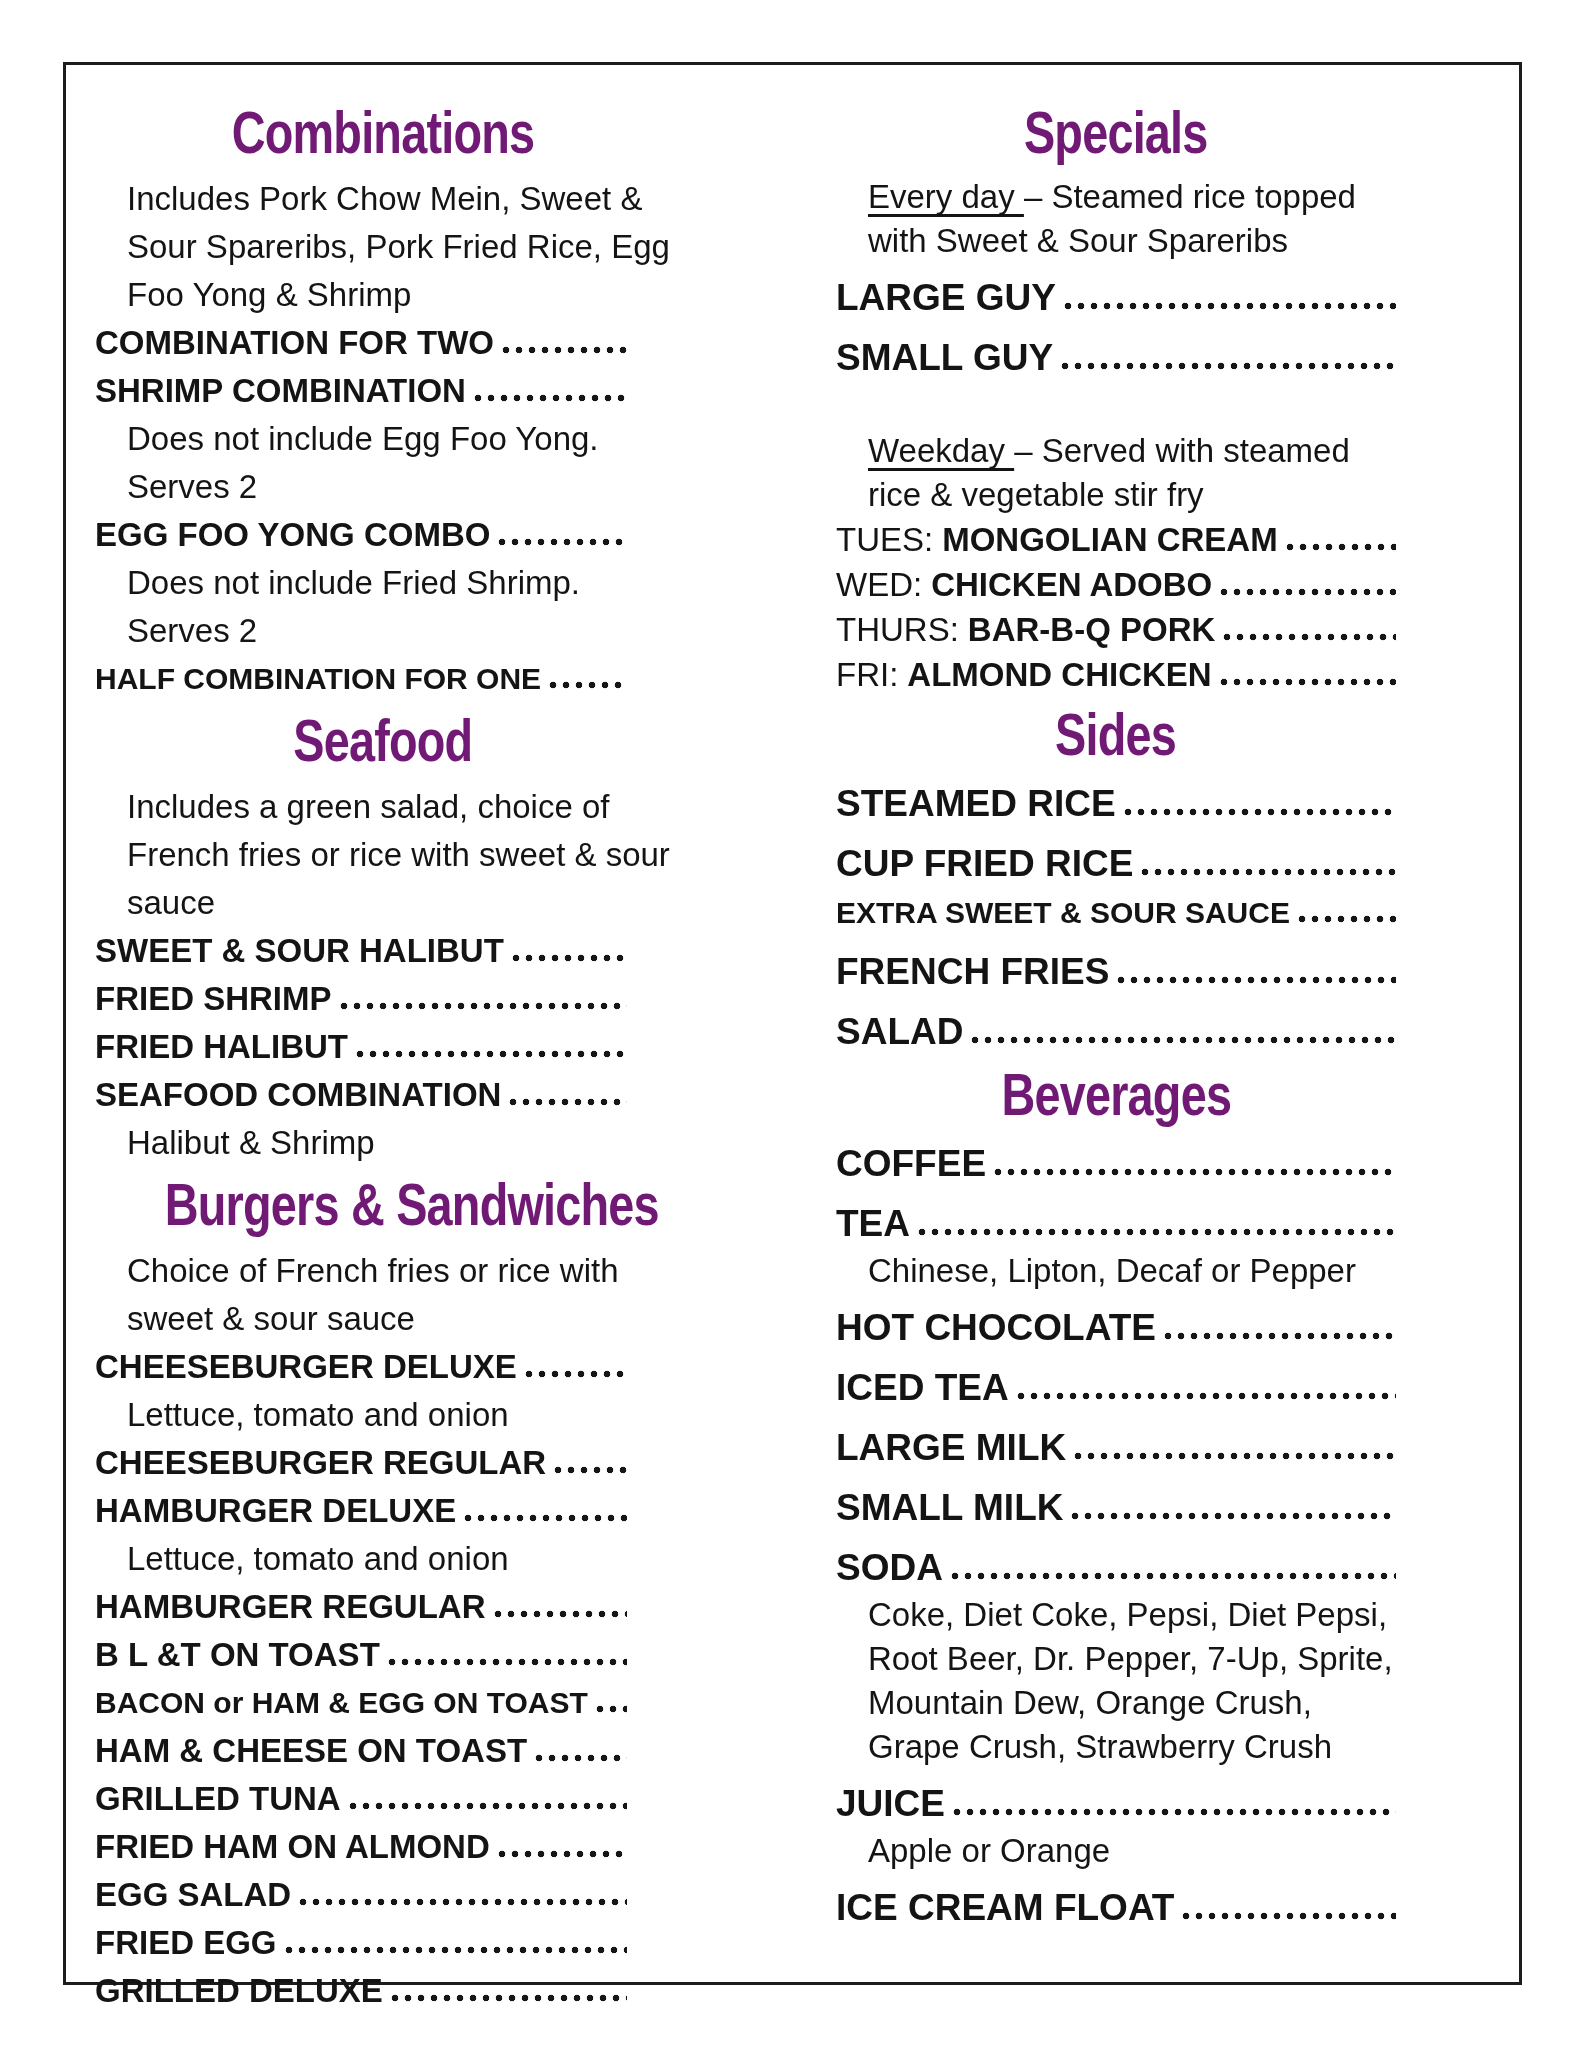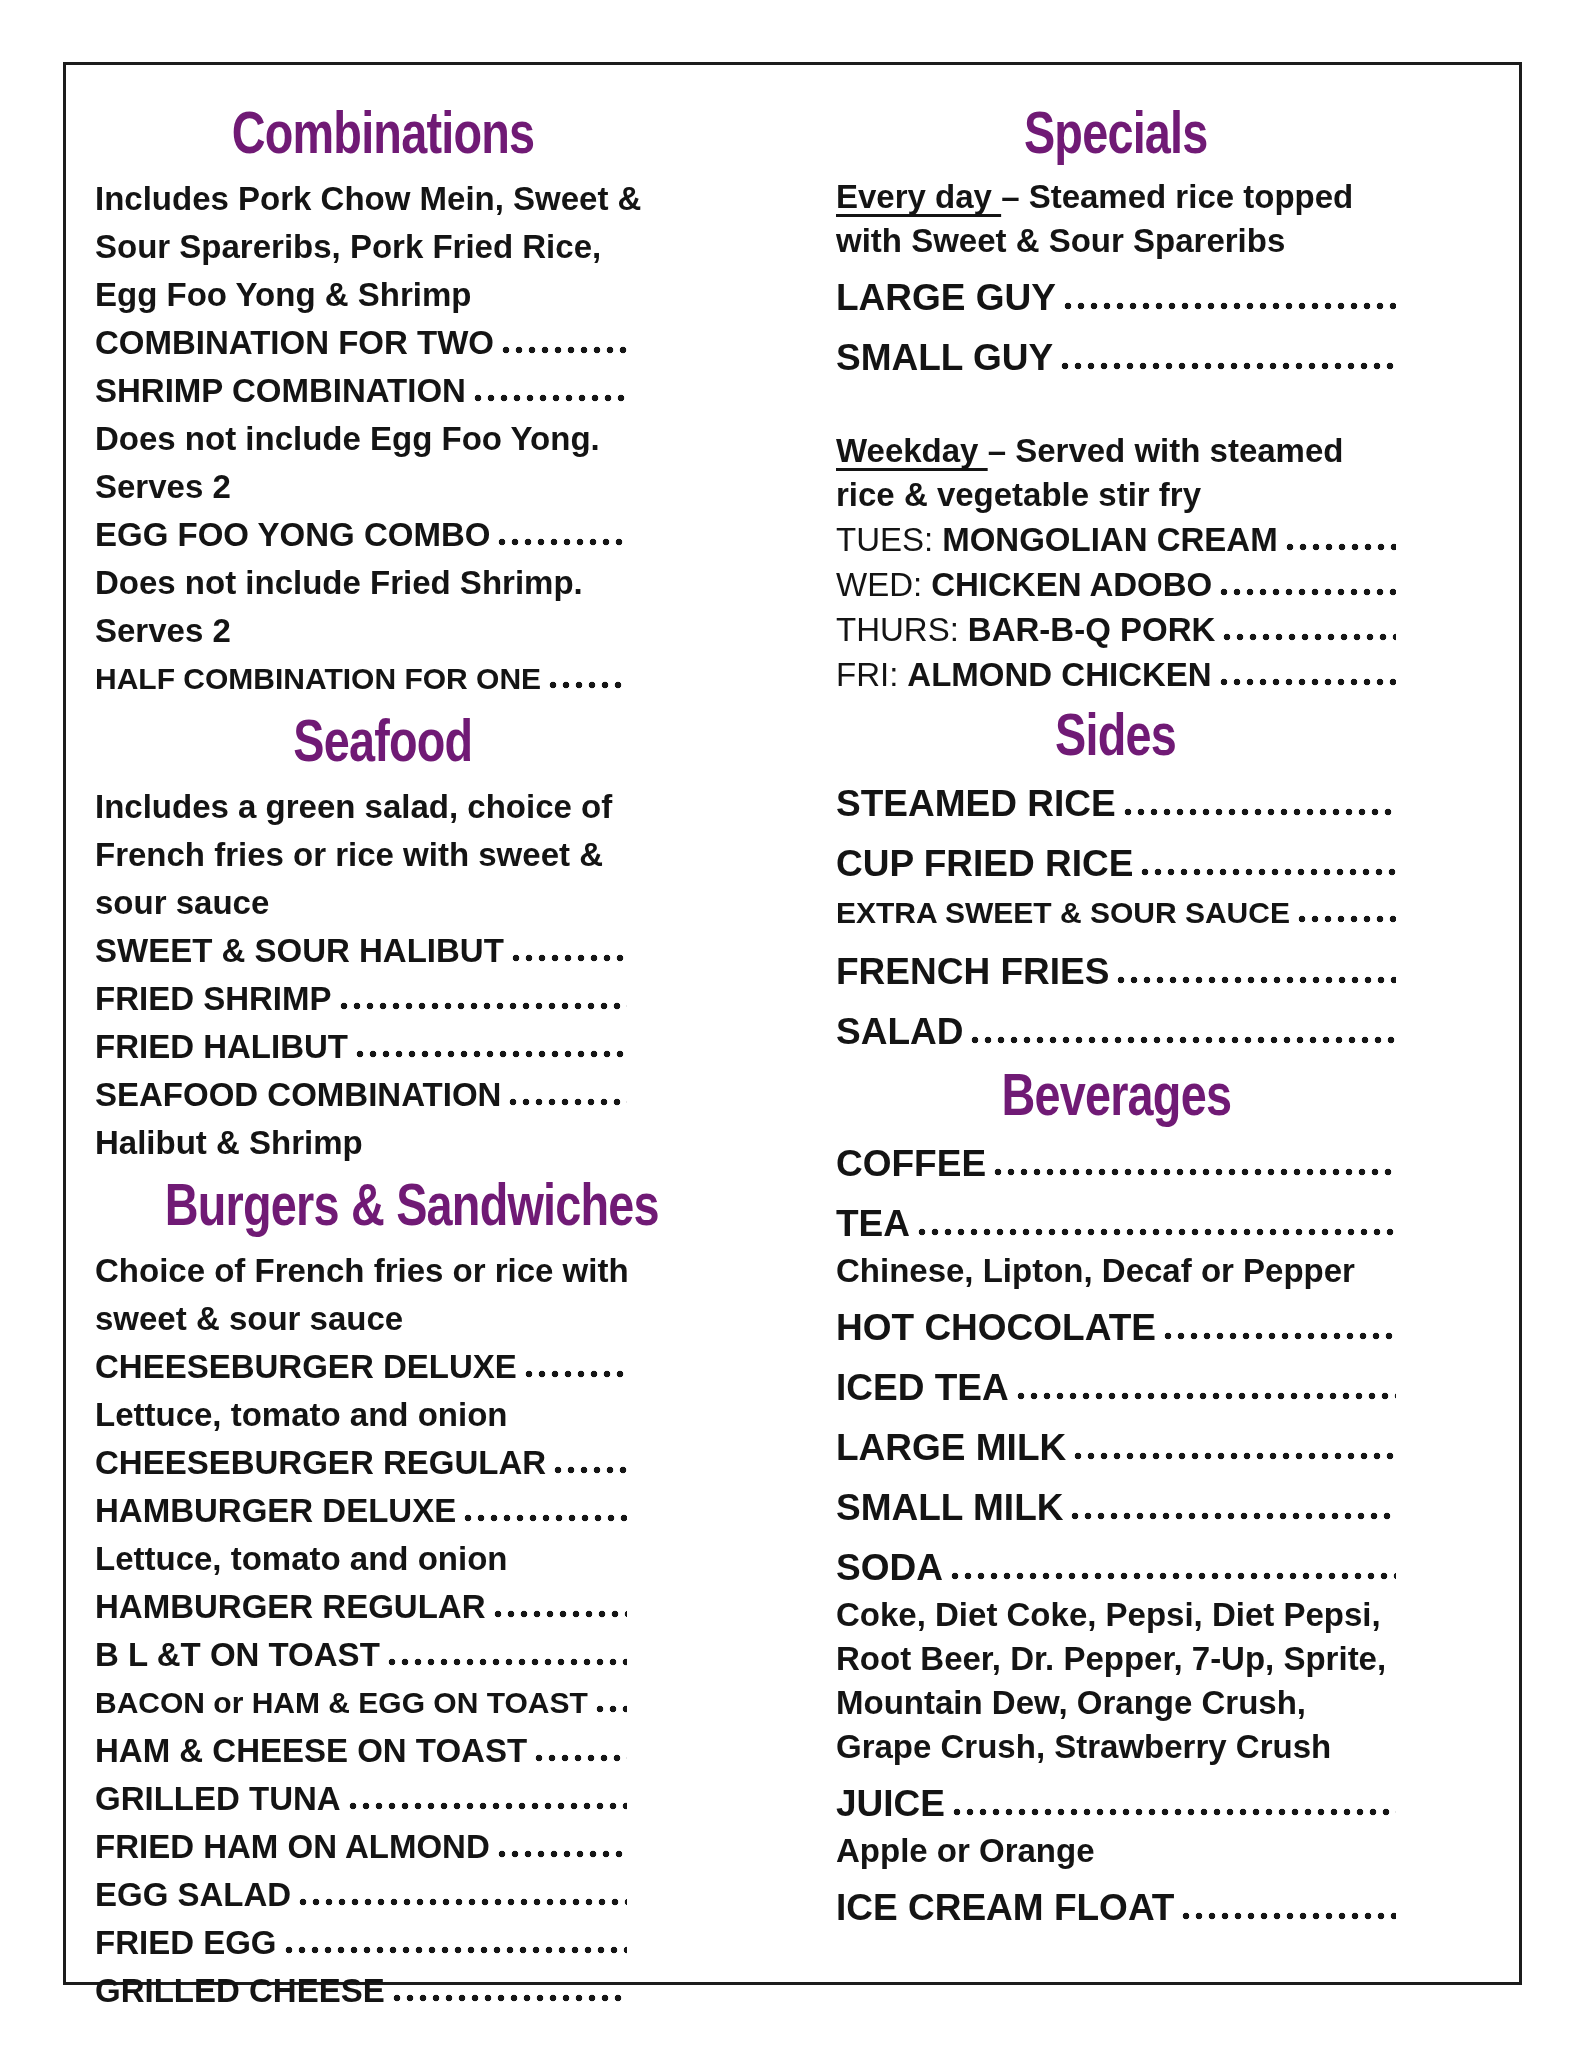--- a/index.html
+++ b/index.html
@@ -15,21 +15,21 @@
   .col{position:absolute;top:30px;}
   .col.left{left:29px;width:576px;}
   .col.right{left:770px;width:560px;}
 
   .heading{
     text-align:center;font-weight:700;font-size:60px;line-height:68px;
     margin:4px 0 8px 0;white-space:nowrap;color:#701a75;
   }
   .heading .hx{display:inline-block;transform:scaleX(0.78);transform-origin:50% 50%;letter-spacing:-1px;}
 
-  .txt{font-size:33px;line-height:48px;font-weight:700;}
+  .txt{font-size:33px;line-height:48px;font-weight:400;margin-left:32px;}
   .col.right .txt{line-height:44px;}
 
   .line{display:flex;align-items:baseline;font-weight:700;font-size:33px;line-height:48px;white-space:nowrap;}
   .col.left .line{padding-right:44px;}
   .line.lg{font-size:37px;line-height:51px;margin-top:9px;}
   .line.sm{font-size:30px;}
   .line.day{font-weight:400;font-size:33px;line-height:45px;}
   .line .pf{font-weight:400;margin-right:9px;}
   .line .nm{font-weight:700;}
 
@@ -136,21 +136,21 @@
         </div>
         <div class="line">
           <span class="nm">EGG SALAD</span>
           <span class="dots"></span>
         </div>
         <div class="line">
           <span class="nm">FRIED EGG</span>
           <span class="dots"></span>
         </div>
         <div class="line">
-          <span class="nm">GRILLED CHEESE</span>
+          <span class="nm">GRILLED DELUXE</span>
           <span class="dots"></span>
         </div>
       </section>
     </div>
   <div class="col right">
       <section class="menu-section">
         <div class="heading"><span class="hx">Specials</span></div>
         <div class="txt"><span class="ul">Every day&nbsp;</span><span>– Steamed rice topped with Sweet &amp; Sour Spareribs</span></div>
         <div class="line lg">
           <span class="nm">LARGE GUY</span>

